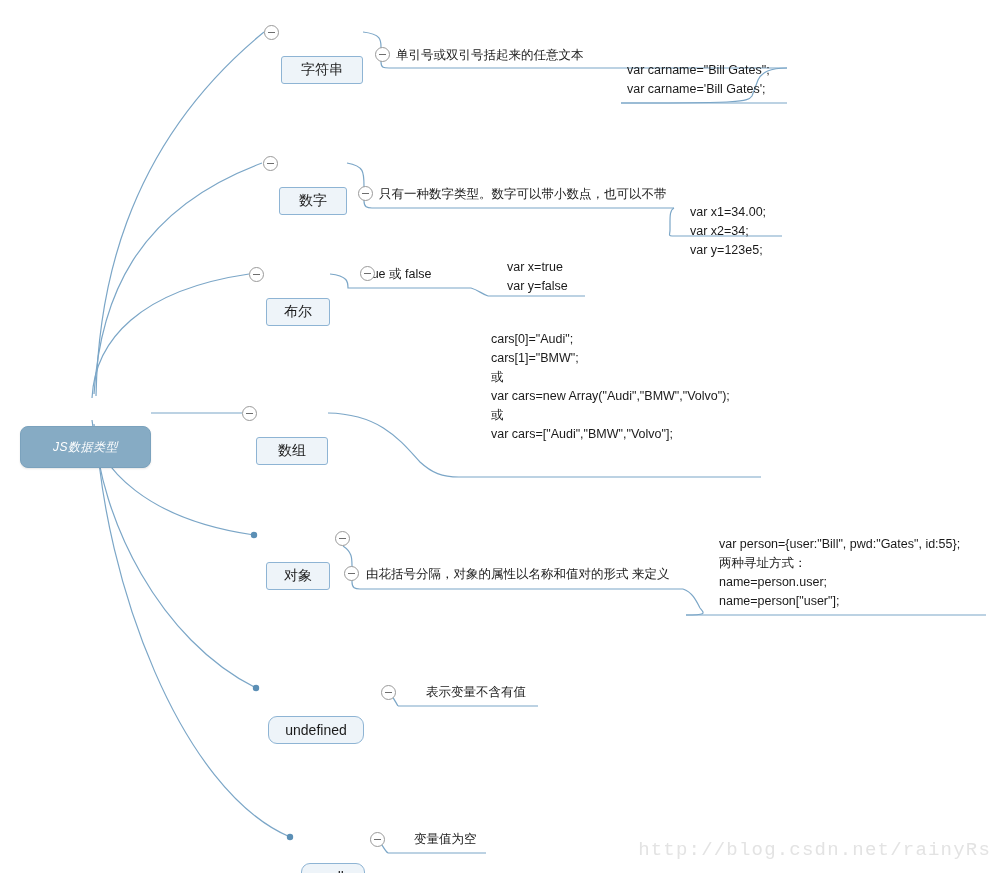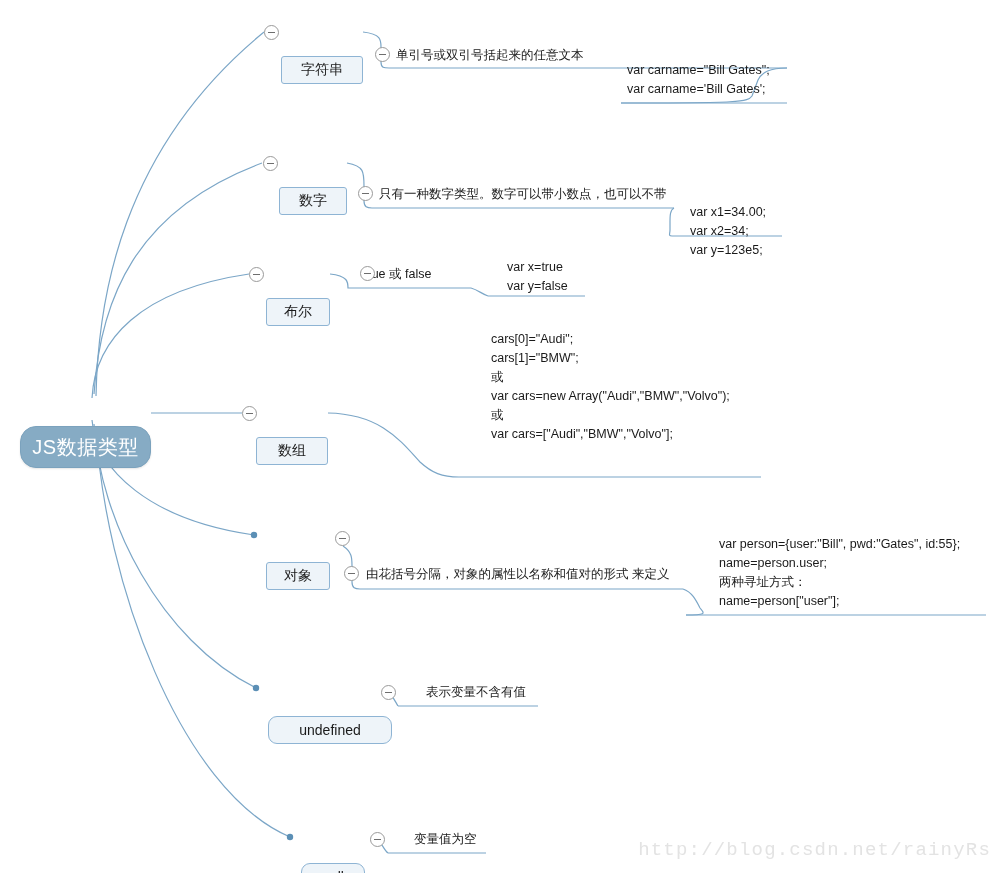--- a/index.html
+++ b/index.html
@@ -35,25 +35,26 @@
     display: flex;
     align-items: center;
     justify-content: center;
     white-space: nowrap;
     margin-top: 38px;
   }
   
   .root-node {
     background: #86abc4;
     border: 1px solid #7ba2bd;
-    border-radius: 16px;
+    border-radius: 8px;
     color: #ffffff;
-    font-size: 20px;
+    font-size: 12px;
     letter-spacing: .5px;
     box-shadow: 0 1px 2px rgba(0,0,0,.10);
+    font-style: italic;
   }
   
   .topic-node {
     background: #eef4f9;
     border: 1px solid #8eb4d4;
     border-radius: 3px;
     font-size: 14px;
     color: #1a1a1a;
   }
   .topic-node.rounded {
@@ -187,22 +188,22 @@
         <span>数组</span>
       </div>
       <div class="toggle" style="left: 242px; top: 406px;"></div>
       <div class="code-node" style="left: 491px; top: 330px;"><div>cars[0]="Audi";</div><div>cars[1]="BMW";</div><div>或</div><div>var cars=new Array("Audi","BMW","Volvo");</div><div>或</div><div>var cars=["Audi","BMW","Volvo"];</div></div>
       <div class="node topic-node" style="left: 266px; top: 524px; width: 64px; height: 28px; background: rgb(238, 244, 249); border-color: rgb(142, 180, 212);">
         <span>对象</span>
       </div>
       <div class="toggle" style="left: 335px; top: 531px;"></div>
       <div class="sub-node" style="left: 366px; top: 566px;">由花括号分隔，对象的属性以名称和值对的形式 来定义</div>
       <div class="toggle" style="left: 344px; top: 566px;"></div>
-      <div class="code-node" style="left: 719px; top: 535px;"><div>var person={user:"Bill", pwd:"Gates", id:55};</div><div>name=person.user;</div><div>两种寻址方式：</div><div>name=person["user"];</div></div>
-      <div class="node topic-node rounded" style="left: 268px; top: 678px; width: 124px; height: 28px; background: rgb(238, 244, 249); border-color: rgb(142, 180, 212);">
+      <div class="code-node" style="left: 719px; top: 535px;"><div>var person={user:"Bill", pwd:"Gates", id:55};</div><div>两种寻址方式：</div><div>name=person.user;</div><div>name=person["user"];</div></div>
+      <div class="node topic-node rounded" style="left: 268px; top: 678px; width: 96px; height: 28px; background: rgb(238, 244, 249); border-color: rgb(142, 180, 212);">
         <span>undefined</span>
       </div>
       <div class="toggle" style="left: 381px; top: 685px;"></div>
       <div class="sub-node" style="left: 426px; top: 684px;">表示变量不含有值</div>
       <div class="node topic-node rounded" style="left: 301px; top: 825px; width: 64px; height: 28px; background: rgb(238, 244, 249); border-color: rgb(142, 180, 212);">
         <span>null</span>
       </div>
       <div class="toggle" style="left: 370px; top: 832px;"></div>
       <div class="sub-node" style="left: 414px; top: 831px;">变量值为空</div>
     </div>

